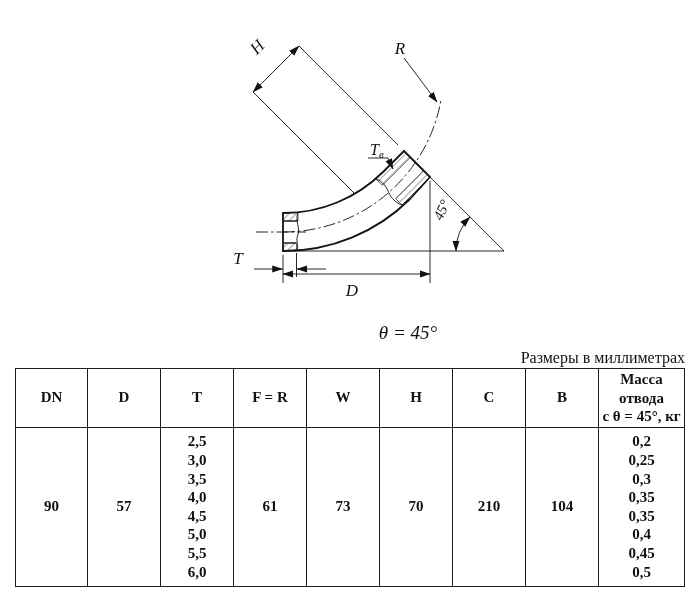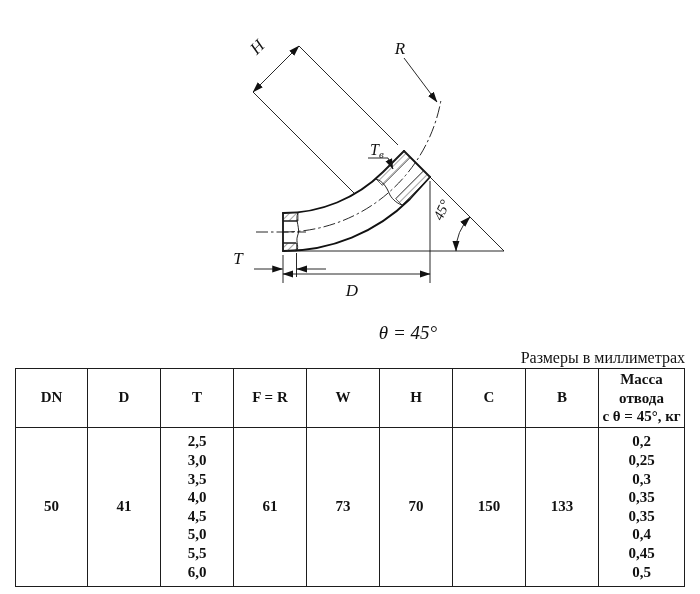--- a/index.html
+++ b/index.html
@@ -96,35 +96,35 @@
       <th style="width:68px">W</th>
       <th style="width:68px">H</th>
       <th style="width:68px">C</th>
       <th style="width:68px">B</th>
       <th class="multi">Масса отвода
 с θ = 45°, кг</th>
     </tr>
   </thead>
   <tbody>
     <tr>
-      <td>50</td>
-      <td>41</td>
+      <td>90</td>
+      <td>57</td>
       <td class="multi">2,5
 3,0
 3,5
 4,0
 4,5
 5,0
 5,5
 6,0</td>
       <td>61</td>
       <td>73</td>
       <td>70</td>
-      <td>150</td>
-      <td>133</td>
+      <td>210</td>
+      <td>104</td>
       <td class="multi">0,2
 0,25
 0,3
 0,35
 0,35
 0,4
 0,45
 0,5</td>
     </tr>
   </tbody>

